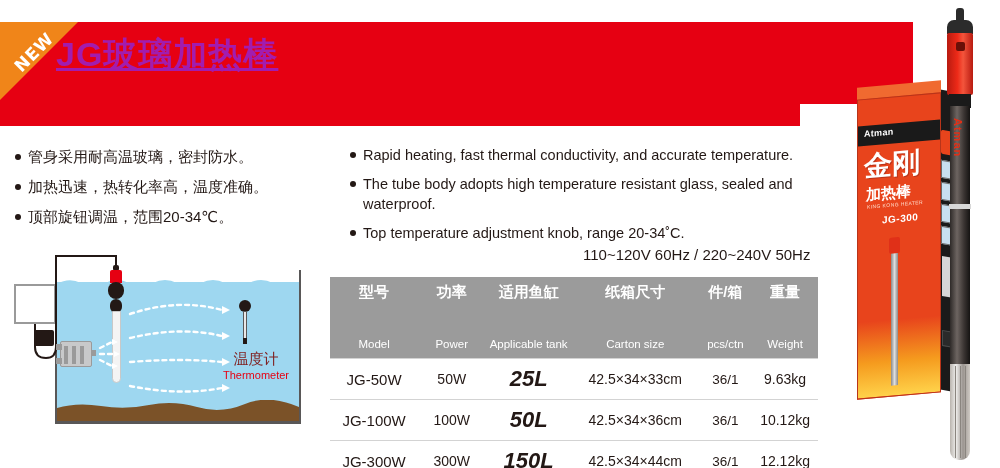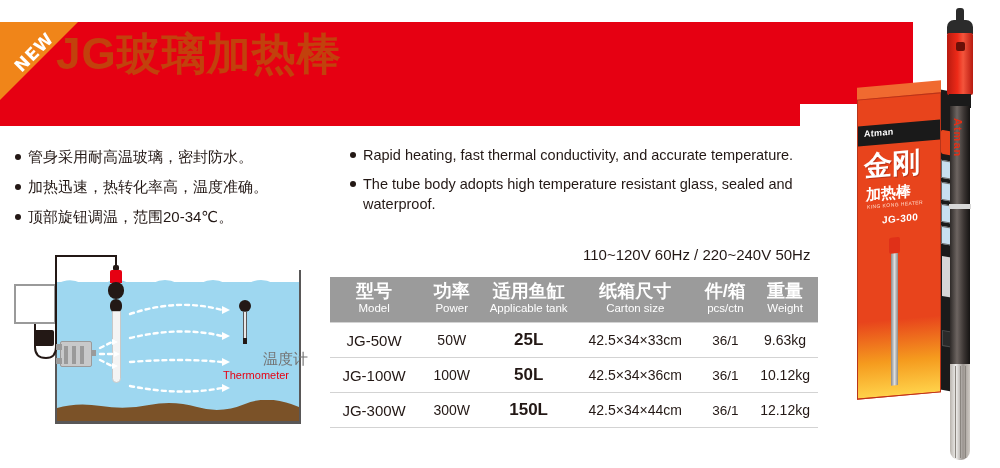--- a/index.html
+++ b/index.html
@@ -13,22 +13,22 @@
 
   
   .banner-top{position:absolute;left:0;top:22px;width:913px;height:82px;background:#e60012;}
   .banner-bottom{position:absolute;left:0;top:104px;width:800px;height:22px;background:#e60012;}
   .ribbon{position:absolute;left:0;top:22px;width:78px;height:78px;overflow:hidden;}
   .ribbon-tri{position:absolute;left:0;top:0;width:0;height:0;
     border-left:78px solid #f08519;border-bottom:78px solid transparent;}
   .ribbon-text{position:absolute;left:-6px;top:20px;width:80px;text-align:center;
     transform:rotate(-45deg);color:#ffffff;font-size:17px;font-weight:bold;
     letter-spacing:1px;font-family:"DejaVu Sans",sans-serif;}
-  .title-cn{position:absolute;left:56px;top:34px;color:#c2410c;font-size:44px;
-    font-weight:bold;letter-spacing:1px;line-height:40px;white-space:nowrap;}
+  .title-cn{position:absolute;left:56px;top:34px;color:#a21caf;font-size:34px;
+    font-weight:bold;letter-spacing:1px;line-height:40px;white-space:nowrap;text-decoration:underline;}
   .title-en{position:absolute;left:58px;top:82px;color:#ffffff;font-size:19px;
     letter-spacing:1.5px;line-height:24px;white-space:nowrap;}
 
   
   .feat{position:absolute;}
   .feat-cn{left:15px;top:146px;width:320px;}
   .feat-en{left:350px;top:145px;width:450px;}
   .bullet-row{display:flex;align-items:flex-start;margin-bottom:9px;}
   .dot{flex:0 0 auto;width:6px;height:6px;border-radius:50%;background:#231815;
     margin-top:8px;margin-right:7px;}
@@ -37,28 +37,28 @@
   .feat-en .dot{margin-top:7px;}
 
   
   .voltage{position:absolute;left:583px;top:246px;color:#231815;font-size:15px;
     white-space:nowrap;}
 
   
   .spec-table{position:absolute;left:330px;top:277px;width:488px;border-collapse:collapse;}
   .spec-table th{background:#9b9b9b;color:#ffffff;padding:5px 2px 7px 2px;
     font-weight:normal;vertical-align:middle;}
-  .spec-table th .h-cn{display:block;font-size:18px;font-weight:bold;line-height:19px;}
-  .spec-table th .h-en{display:block;font-size:11.5px;line-height:14px;}
+  .spec-table th .h-cn{display:block;font-size:15px;font-weight:bold;line-height:19px;}
+  .spec-table th .h-en{display:block;font-size:11.5px;line-height:14px;margin-top:36px;}
   .spec-table td{color:#231815;text-align:center;padding:7px 2px;
     border-bottom:1px solid #d3d3d3;white-space:nowrap;}
   .spec-table tbody tr:first-child td{border-top:1px solid #d3d3d3;}
   .c-model{font-size:15px;width:88px;}
   .c-power{font-size:14px;width:68px;}
-  .c-tank{font-size:17px;font-weight:bold;width:88px;}
+  .c-tank{font-size:22px;font-weight:bold;width:88px;font-style:italic;}
   .c-carton{font-size:14px;width:128px;}
   .c-pcs{font-size:13.5px;width:52px;}
   .c-weight{font-size:14px;width:64px;}
 
   
   .diagram{position:absolute;left:8px;top:252px;width:312px;height:196px;}
   .tank-wall{position:absolute;left:47px;top:18px;width:246px;height:154px;
     border-left:2px solid #595757;border-right:2px solid #595757;
     border-bottom:3px solid #595757;box-sizing:border-box;}
   .water{position:absolute;left:49px;top:30px;width:242px;height:140px;background:#9ed7f0;}
@@ -88,21 +88,21 @@
   .thermo{position:absolute;left:231px;top:48px;width:12px;height:44px;}
   .t-bulb{position:absolute;left:0;top:0;width:12px;height:12px;border-radius:50%;
     background:#231815;}
   .t-stem{position:absolute;left:4px;top:11px;width:4px;height:31px;background:#e8e8e8;
     border:1px solid #595757;box-sizing:border-box;}
   .t-tip{position:absolute;left:4px;top:38px;width:4px;height:6px;background:#231815;}
   .lbl-water{position:absolute;left:200px;top:-2px;text-align:center;width:98px;}
   .lbl-water .l-cn{display:block;font-size:14px;color:#231815;line-height:17px;}
   .lbl-water .l-en{display:block;font-size:11px;color:#231815;line-height:14px;}
   .lbl-thermo{position:absolute;left:196px;top:98px;text-align:center;width:104px;}
-  .lbl-thermo .l-cn{display:block;font-size:15px;color:#737373;line-height:18px;text-align:right;}
+  .lbl-thermo .l-cn{display:block;font-size:15px;color:#7f1d1d;line-height:18px;}
   .lbl-thermo .l-en{display:block;font-size:11px;color:#e60012;line-height:14px;}
 
   
   .product{position:absolute;left:845px;top:0;width:155px;height:468px;}
   .box-outer{position:absolute;left:12px;top:96px;width:84px;height:300px;
     background:#e8441c;border:1px solid #b8341a;box-sizing:border-box;
     transform:skewY(-5deg);overflow:hidden;}
   .box-side{position:absolute;left:94px;top:92px;width:30px;height:300px;
     background:#1a1a1a;transform:skewY(10deg);overflow:hidden;}
   .box-top{position:absolute;left:12px;top:84px;width:84px;height:22px;
@@ -184,20 +184,24 @@
 
   <div class="feat feat-en">
     <div class="bullet-row">
       <span class="dot"></span>
       <span class="btxt">Rapid heating, fast thermal conductivity, and accurate temperature.</span>
     </div>
     <div class="bullet-row">
       <span class="dot"></span>
       <span class="btxt">The tube body adopts high temperature resistant glass, sealed and waterproof.</span>
     </div>
+    <div class="bullet-row">
+      <span class="dot"></span>
+      <span class="btxt">Top temperature adjustment knob, range 20-34˚C.</span>
+    </div>
   </div>
 
   <div class="voltage">110~120V 60Hz / 220~240V 50Hz</div>
 
   <table class="spec-table">
     <thead>
       <tr>
         <th>
           <span class="h-cn">型号</span>
           <span class="h-en">Model</span>

